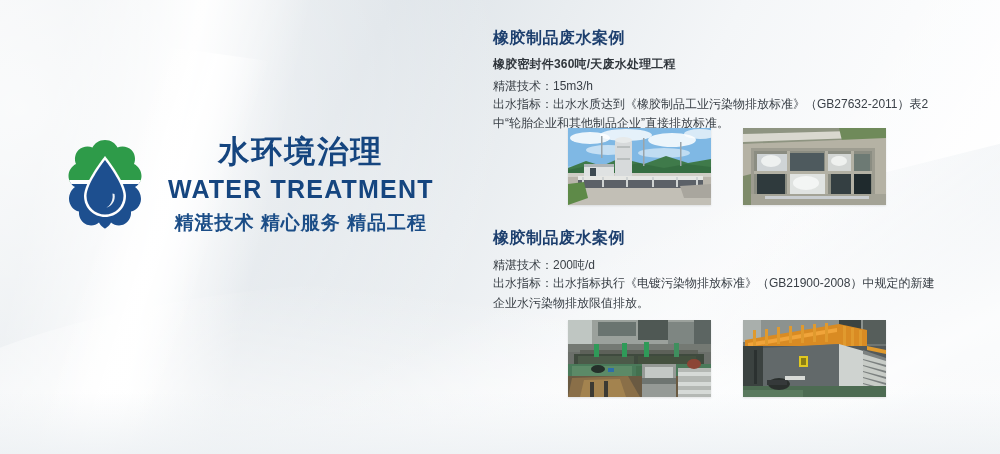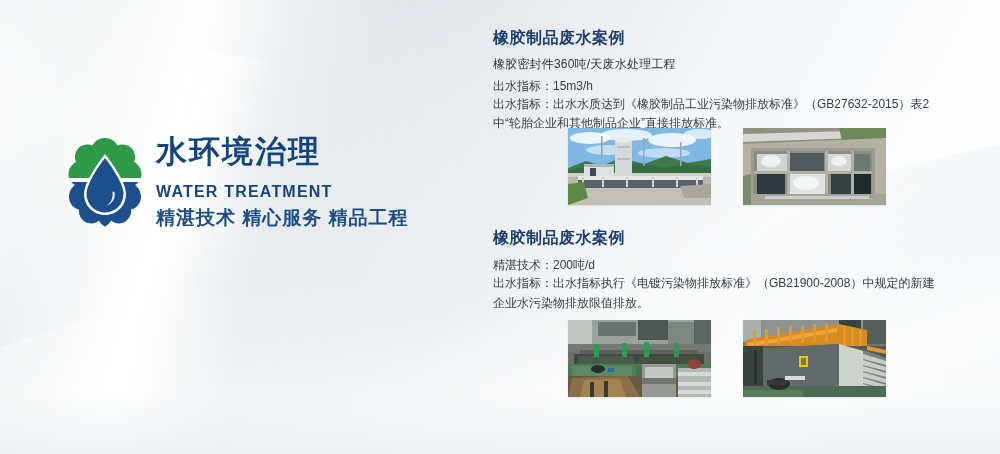--- a/index.html
+++ b/index.html
@@ -79,38 +79,39 @@
     transform: rotate(8deg);
   }
 
   
   #brand {
     position: absolute;
     left: 62px;
     top: 133px;
     display: flex;
     align-items: center;
-    gap: 8px;
+    gap: 20px;
+    text-align: center;
   }
   #brand-mark { width: 86px; height: 92px; display: block; }
   #brand-text { display: flex; flex-direction: column; }
   #brand-cn {
     font-size: 31px;
     font-weight: bold;
     color: #15457f;
     letter-spacing: 2px;
     line-height: 1.25;
   }
   #brand-en {
-    font-size: 16px;
+    font-size: 25px;
     font-weight: bold;
     color: #15457f;
     letter-spacing: 1.2px;
     line-height: 1.35;
-    margin-top: 9px;
+    margin-top: 1px;
   }
   #brand-slogan {
     font-size: 19px;
     font-weight: bold;
     color: #1b4d87;
     letter-spacing: 1px;
     line-height: 1.35;
     margin-top: 3px;
   }
 
@@ -126,21 +127,21 @@
   .case-title {
     font-size: 16px;
     font-weight: bold;
     color: #1d3f6e;
     letter-spacing: .5px;
     line-height: 1.3;
     margin: 0 0 7px 0;
   }
   .case-subtitle {
     font-size: 12px;
-    font-weight: normal;
+    font-weight: bold;
     color: #30363c;
     letter-spacing: .2px;
     line-height: 1.4;
     margin: 0 0 4px 0;
   }
   .case-line {
     font-size: 12px;
     color: #3a4047;
     line-height: 1.55;
     margin: 0;
@@ -227,22 +228,22 @@
     <div id="brand-text">
       <div id="brand-cn">水环境治理</div>
       <div id="brand-en">WATER TREATMENT</div>
       <div id="brand-slogan">精湛技术 精心服务 精品工程</div>
     </div>
   </div>
 
   <div class="case" id="case-0">
     <p class="case-title">橡胶制品废水案例</p>
     <p class="case-subtitle">橡胶密封件360吨/天废水处理工程</p>
-    <p class="case-line">出水指标：15m3/h</p>
-    <p class="case-desc">出水指标：出水水质达到《橡胶制品工业污染物排放标准》（GB27632-2015）表2中“轮胎企业和其他制品企业”直接排放标准。</p>
+    <p class="case-line">精湛技术：15m3/h</p>
+    <p class="case-desc">出水指标：出水水质达到《橡胶制品工业污染物排放标准》（GB27632-2011）表2中“轮胎企业和其他制品企业”直接排放标准。</p>
   </div>
 
   <div class="photos" id="photos-0">
 
     <div class="photo">
       <svg viewBox="0 0 143 77" preserveAspectRatio="none">
         <rect width="143" height="77" fill="#8ec2e8"></rect>
         <rect width="143" height="38" fill="#7fb8e4"></rect>
         <ellipse cx="22" cy="10" rx="20" ry="6" fill="#ffffff" opacity=".85"></ellipse>
         <ellipse cx="58" cy="7" rx="26" ry="6" fill="#ffffff" opacity=".8"></ellipse>

